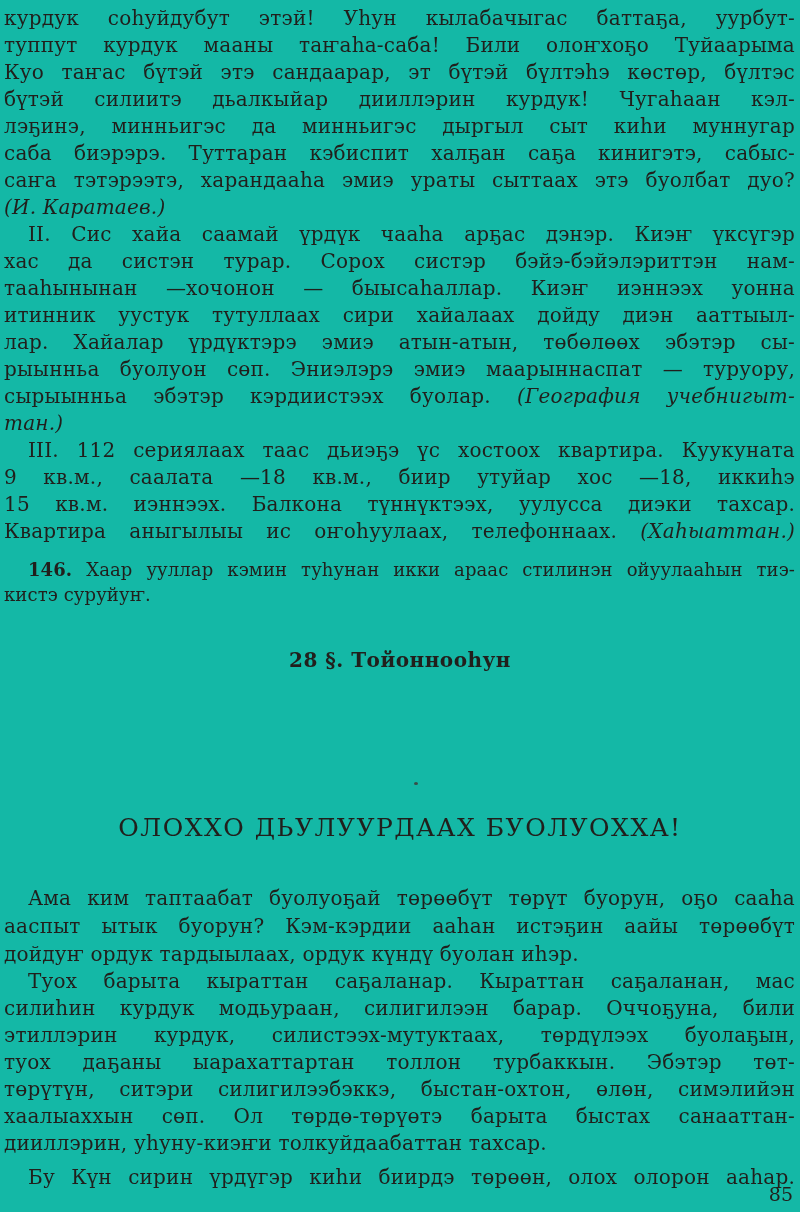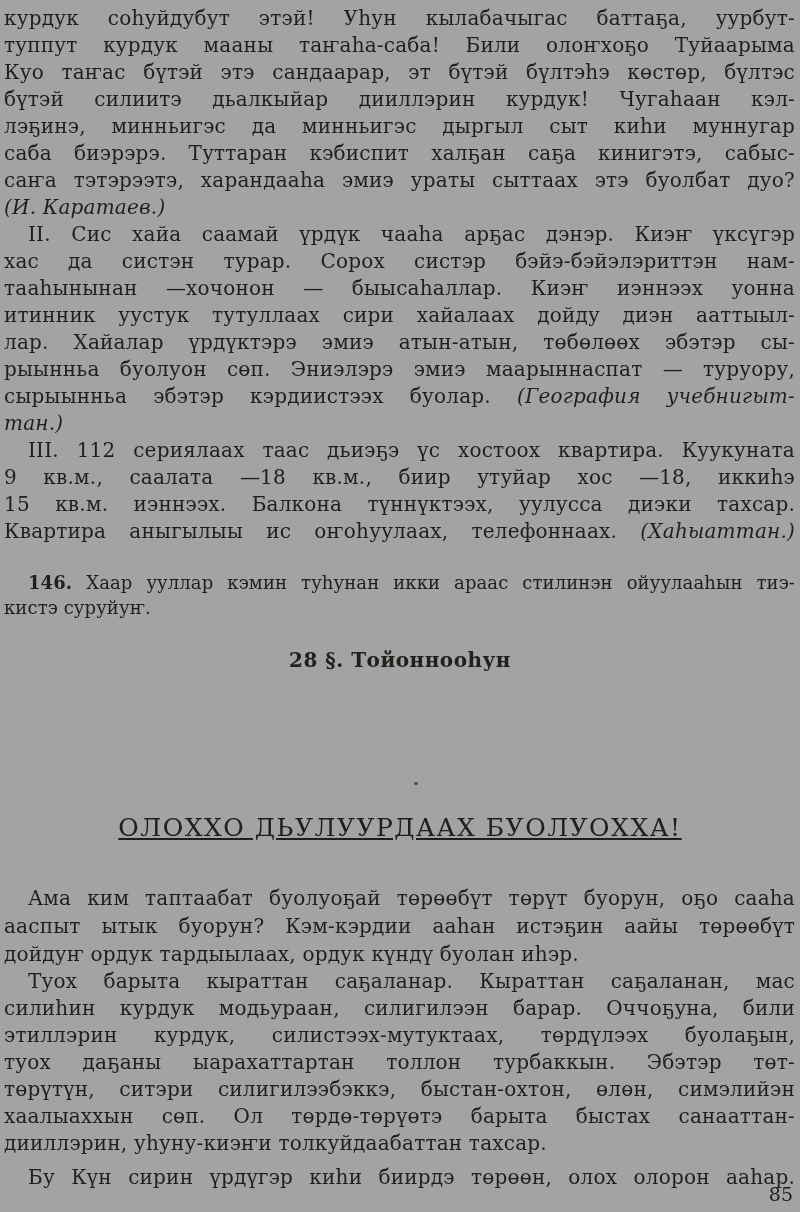--- a/index.html
+++ b/index.html
@@ -14,42 +14,42 @@
   .just{text-align:justify;text-align-last:justify;}
   .ind{text-indent:24px;}
   .it{font-style:italic;}
   .bd{font-weight:bold;}
   .heading{
     position:absolute;left:0;right:0;top:648px;margin:0;
     text-align:center;font-size:20px;font-weight:bold;letter-spacing:.5px;
   }
   .subheading{
     position:absolute;left:0;right:0;top:813px;margin:0;
-    text-align:center;font-size:25px;font-weight:normal;letter-spacing:1.5px;text-decoration:underline;
+    text-align:center;font-size:25px;font-weight:normal;letter-spacing:1.5px;
   }
   .speck{
     position:absolute;top:782px;left:414px;width:4px;height:3px;
     background:#3f3b36;border-radius:50%;opacity:.85;
   }
   .page-number{position:absolute;top:1183px;right:7px;font-size:19px;}
   
   .b-exc1{top:5px;}
   .b-exc2{top:221px;}
   .b-exc3{top:437px;}
-  .b-146{top:557px;margin-top:13px;}
+  .b-146{top:557px;}
   .b-147{top:727px;}
   .b-p1{top:884px;}
   .b-p1 .line{height:28px;line-height:28px;}
   .b-p2{top:968px;}
   .b-p3{top:1155px;margin-top:9px;}
 </style>
 </head>
 <body style="background: rgb(251, 250, 245);">
 
-<div class="page" style="background: #a3a3a3; color: rgb(33, 31, 28);">
+<div class="page" style="background: #14b8a6; color: rgb(33, 31, 28);">
 
   <div class="tb b-exc1">
       <div class="line just"><span>курдук соһуйдубут этэй! Уһун кылабачыгас баттаҕа, уурбут-</span></div>
       <div class="line just"><span>туппут курдук мааны таҥаһа-саба! Били олоҥхоҕо Туйаарыма</span></div>
       <div class="line just"><span>Куо таҥас бүтэй этэ сандаарар, эт бүтэй бүлтэһэ көстөр, бүлтэс</span></div>
       <div class="line just"><span>бүтэй силиитэ дьалкыйар дииллэрин курдук! Чугаһаан кэл-</span></div>
       <div class="line just"><span>лэҕинэ, минньигэс да минньигэс дыргыл сыт киһи муннугар</span></div>
       <div class="line just"><span>саба биэрэрэ. Туттаран кэбиспит халҕан саҕа кинигэтэ, сабыс-</span></div>
       <div class="line just"><span>саҥа тэтэрээтэ, харандааһа эмиэ ураты сыттаах этэ буолбат дуо?</span></div>
       <div class="line"><span class="it">(И. Каратаев.)</span></div>

